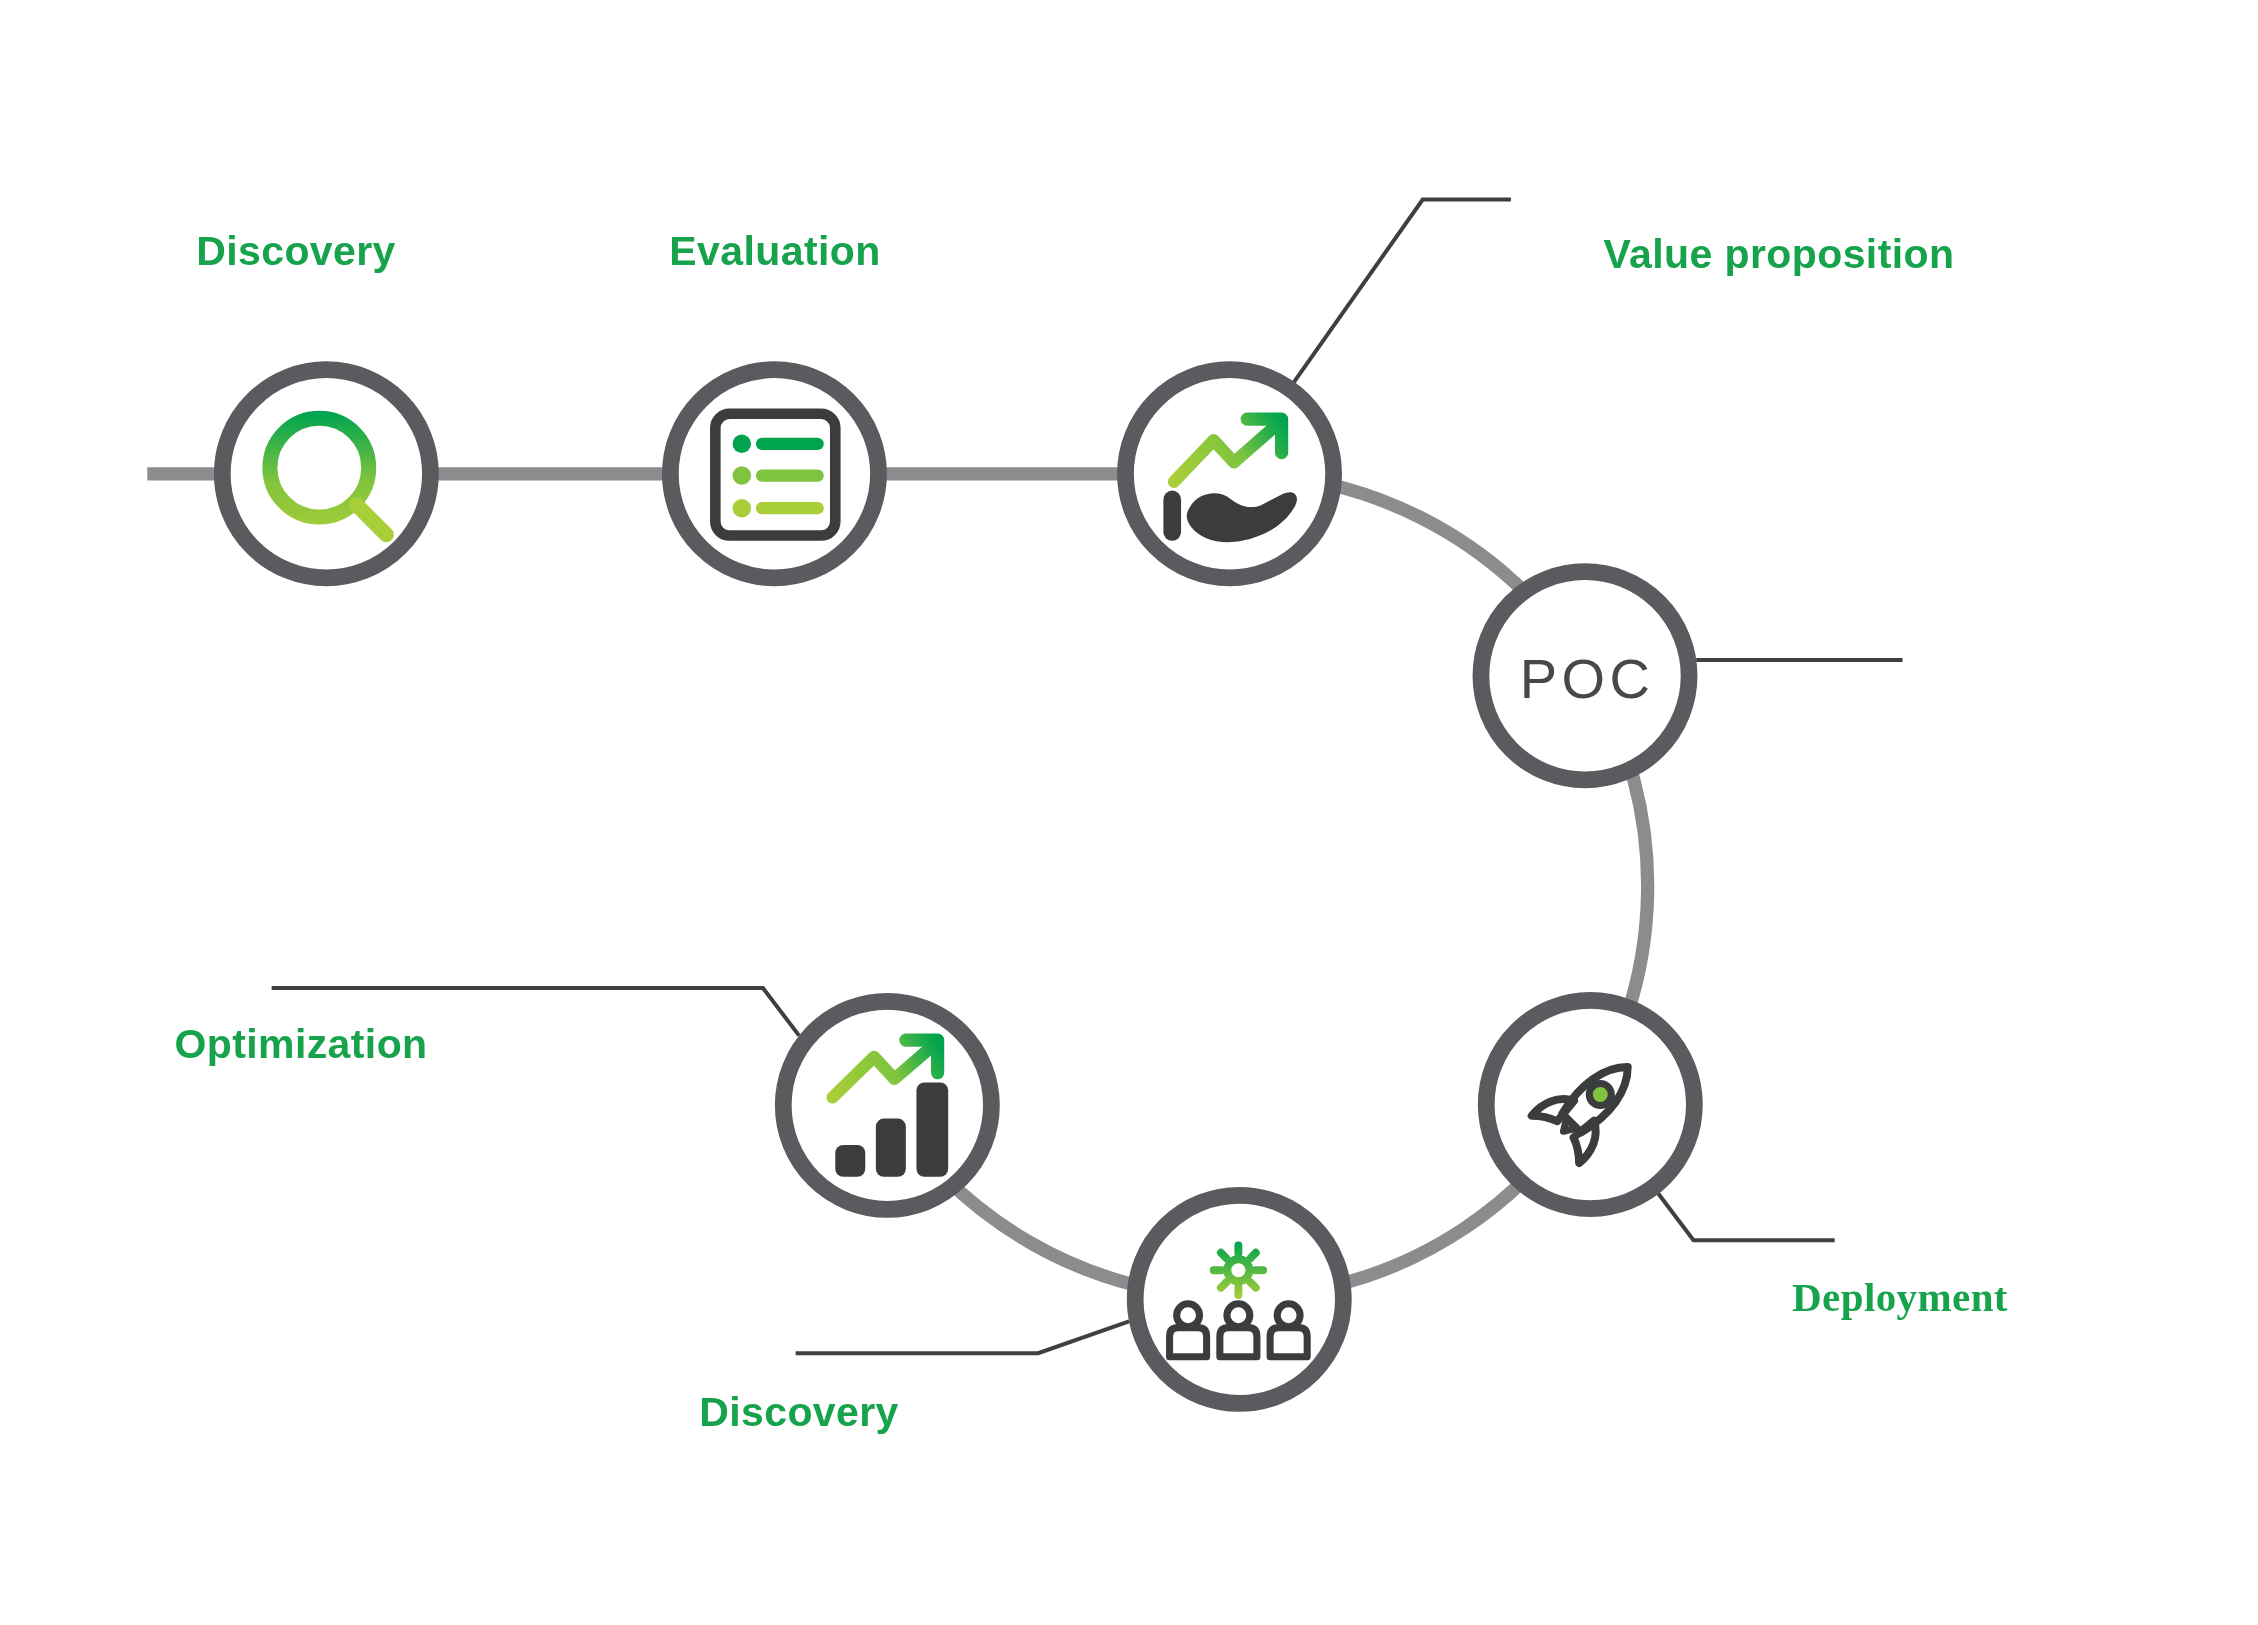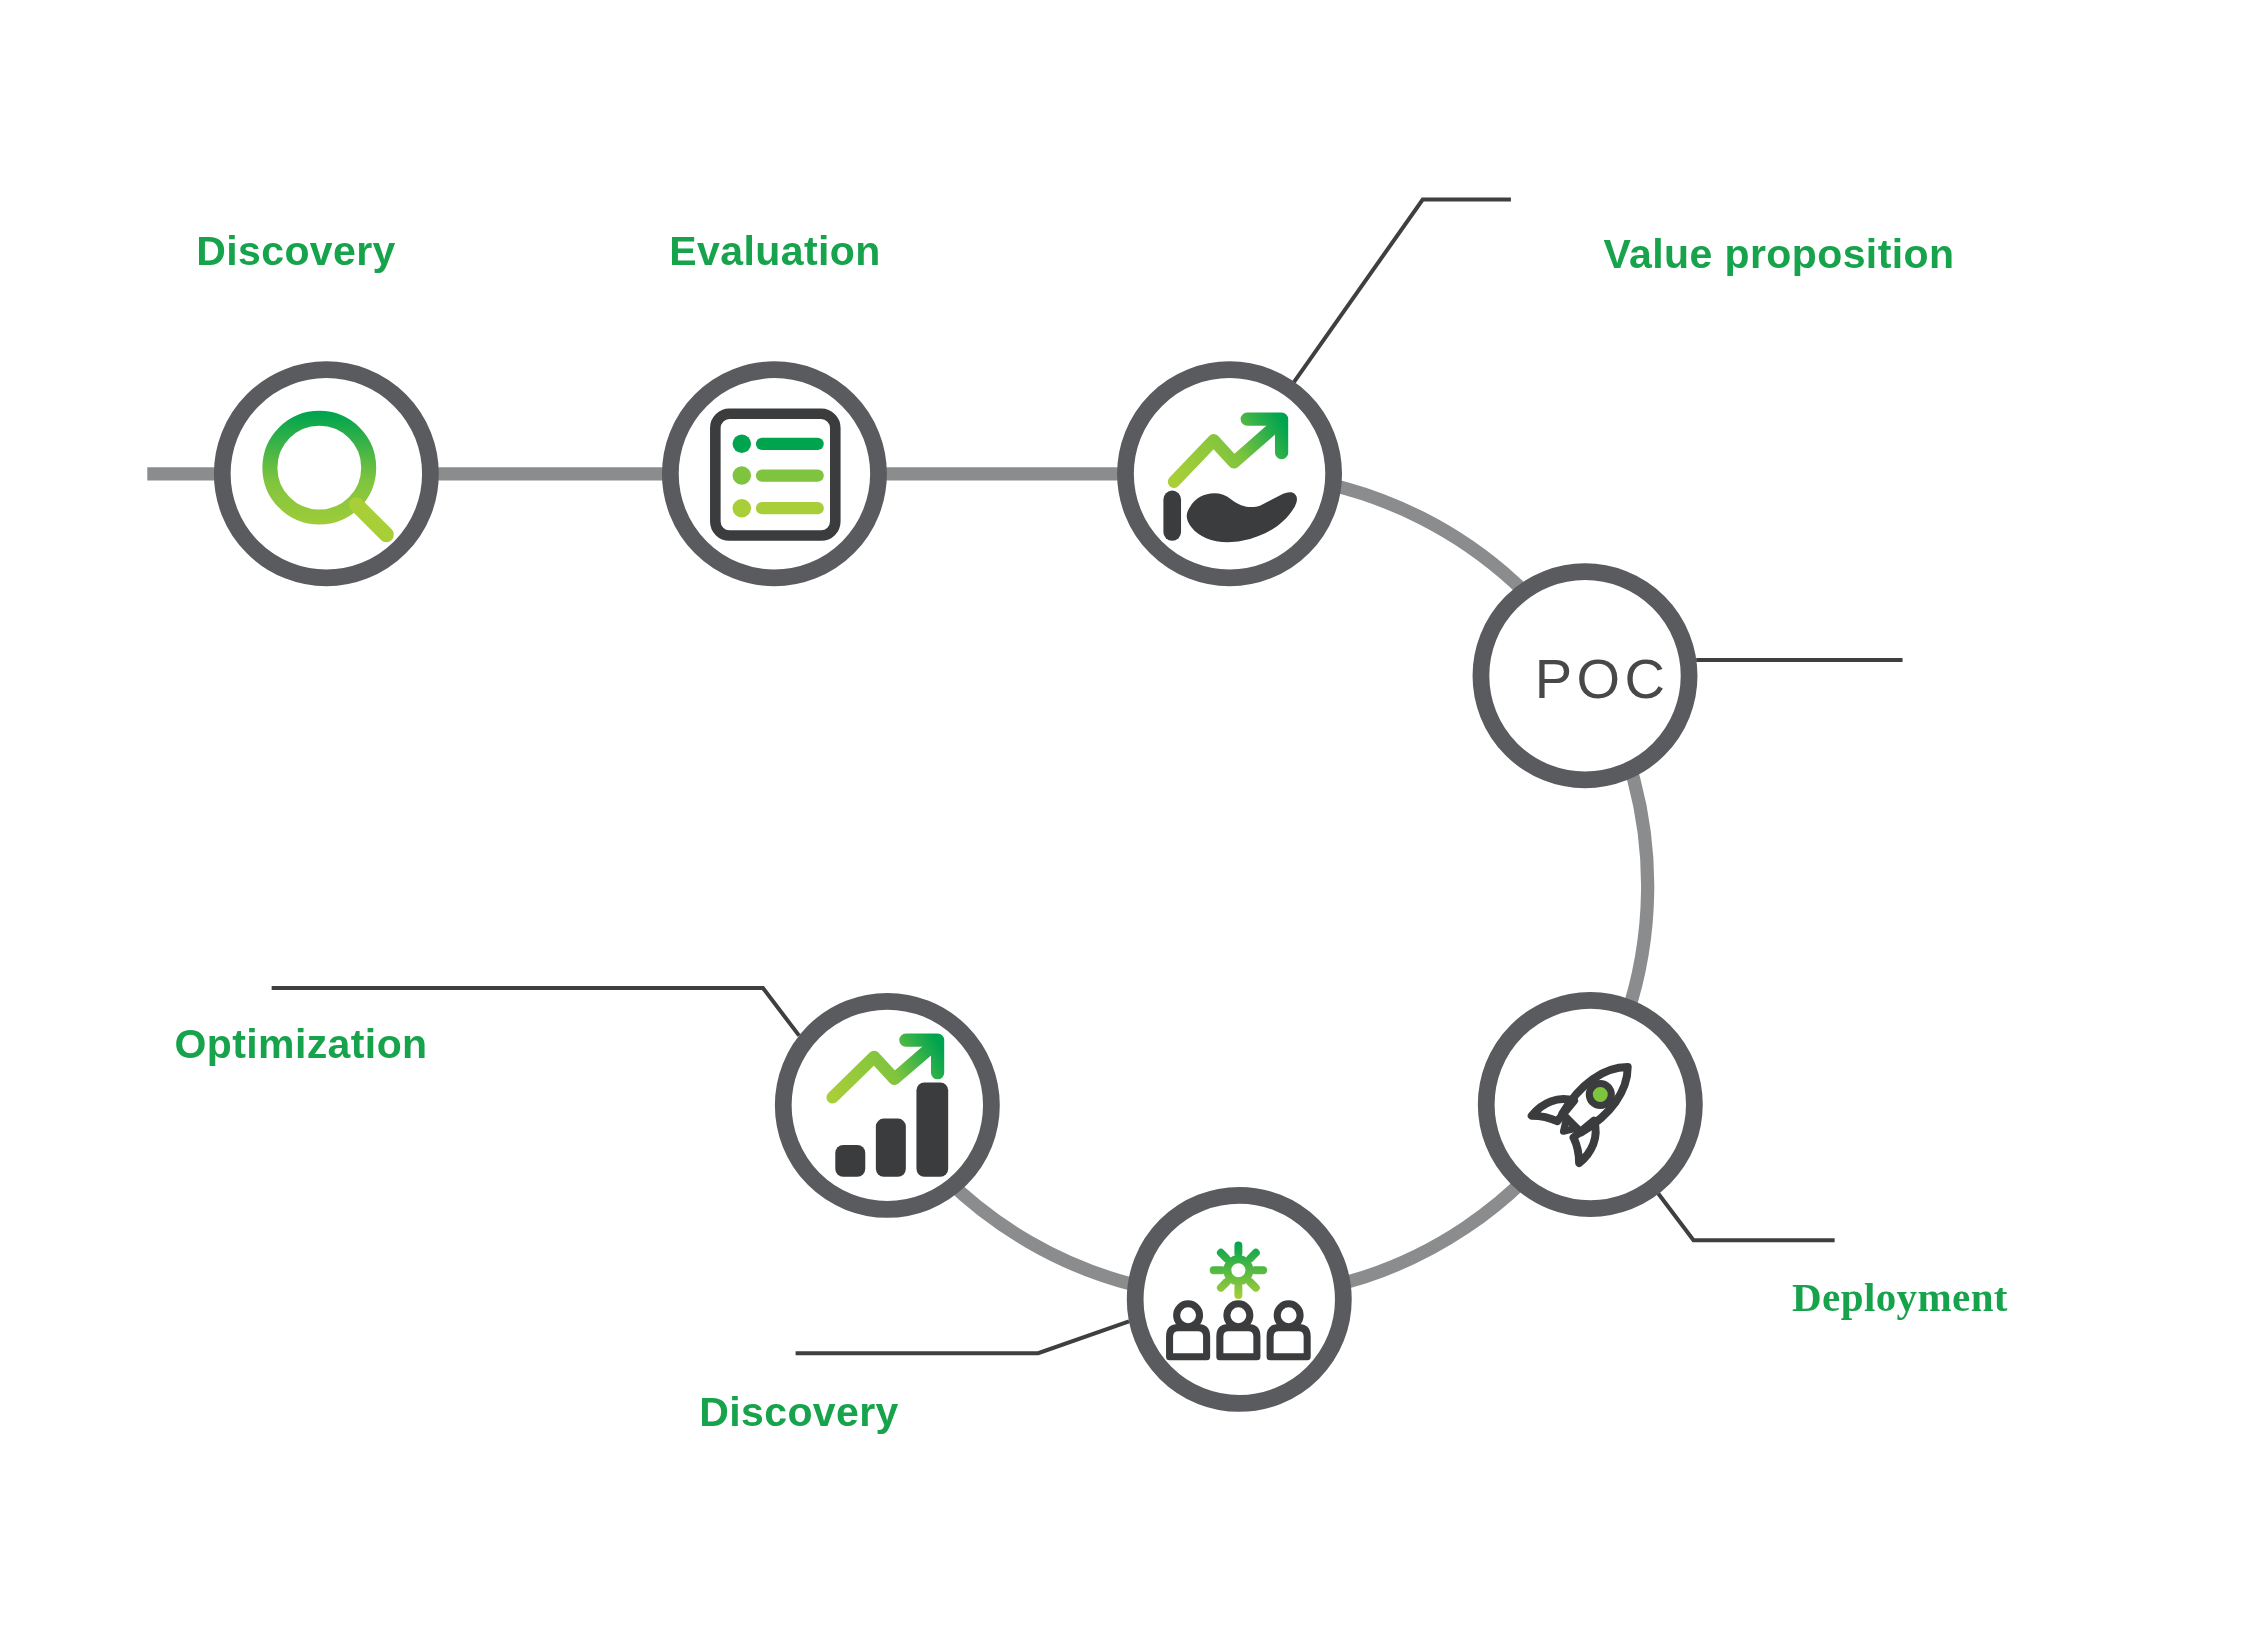--- a/index.html
+++ b/index.html
@@ -17,21 +17,21 @@
   .stage{position:relative;width:2258px;height:1625px;overflow:hidden;background:#fff;padding-left:21px;}
   .stage svg{position:absolute;left:0;top:0;}
   .node-label{
     position:absolute;transform:translate(-50%,-50%);
     font-weight:bold;font-size:41px;letter-spacing:0.4px;
     color:var(--label-green);white-space:nowrap;
   }
   .poc-label{
     position:absolute;transform:translate(-50%,-50%);
     font-weight:400;font-size:56px;letter-spacing:4.4px;
-    color:#47484A;white-space:nowrap;margin-left:15px;
+    color:#47484A;white-space:nowrap;
   }
   .connector{stroke:var(--connector-gray);stroke-width:15;fill:none;}
   .callout{stroke:var(--callout-dark);stroke-width:4.5;fill:none;}
   .node-ring{fill:#ffffff;stroke:var(--circle-gray);stroke-width:19;}
   .ic-dark-f{fill:var(--icon-dark);}
   .ic-dark-s{stroke:var(--icon-dark);fill:none;}
   .s-lgreen{stroke:var(--grad-light);}
   .s-mgreen{stroke:var(--grad-mid);}
   .s-dgreen{stroke:var(--grad-dark);}
   .f-mgreen{fill:var(--grad-mid);}

